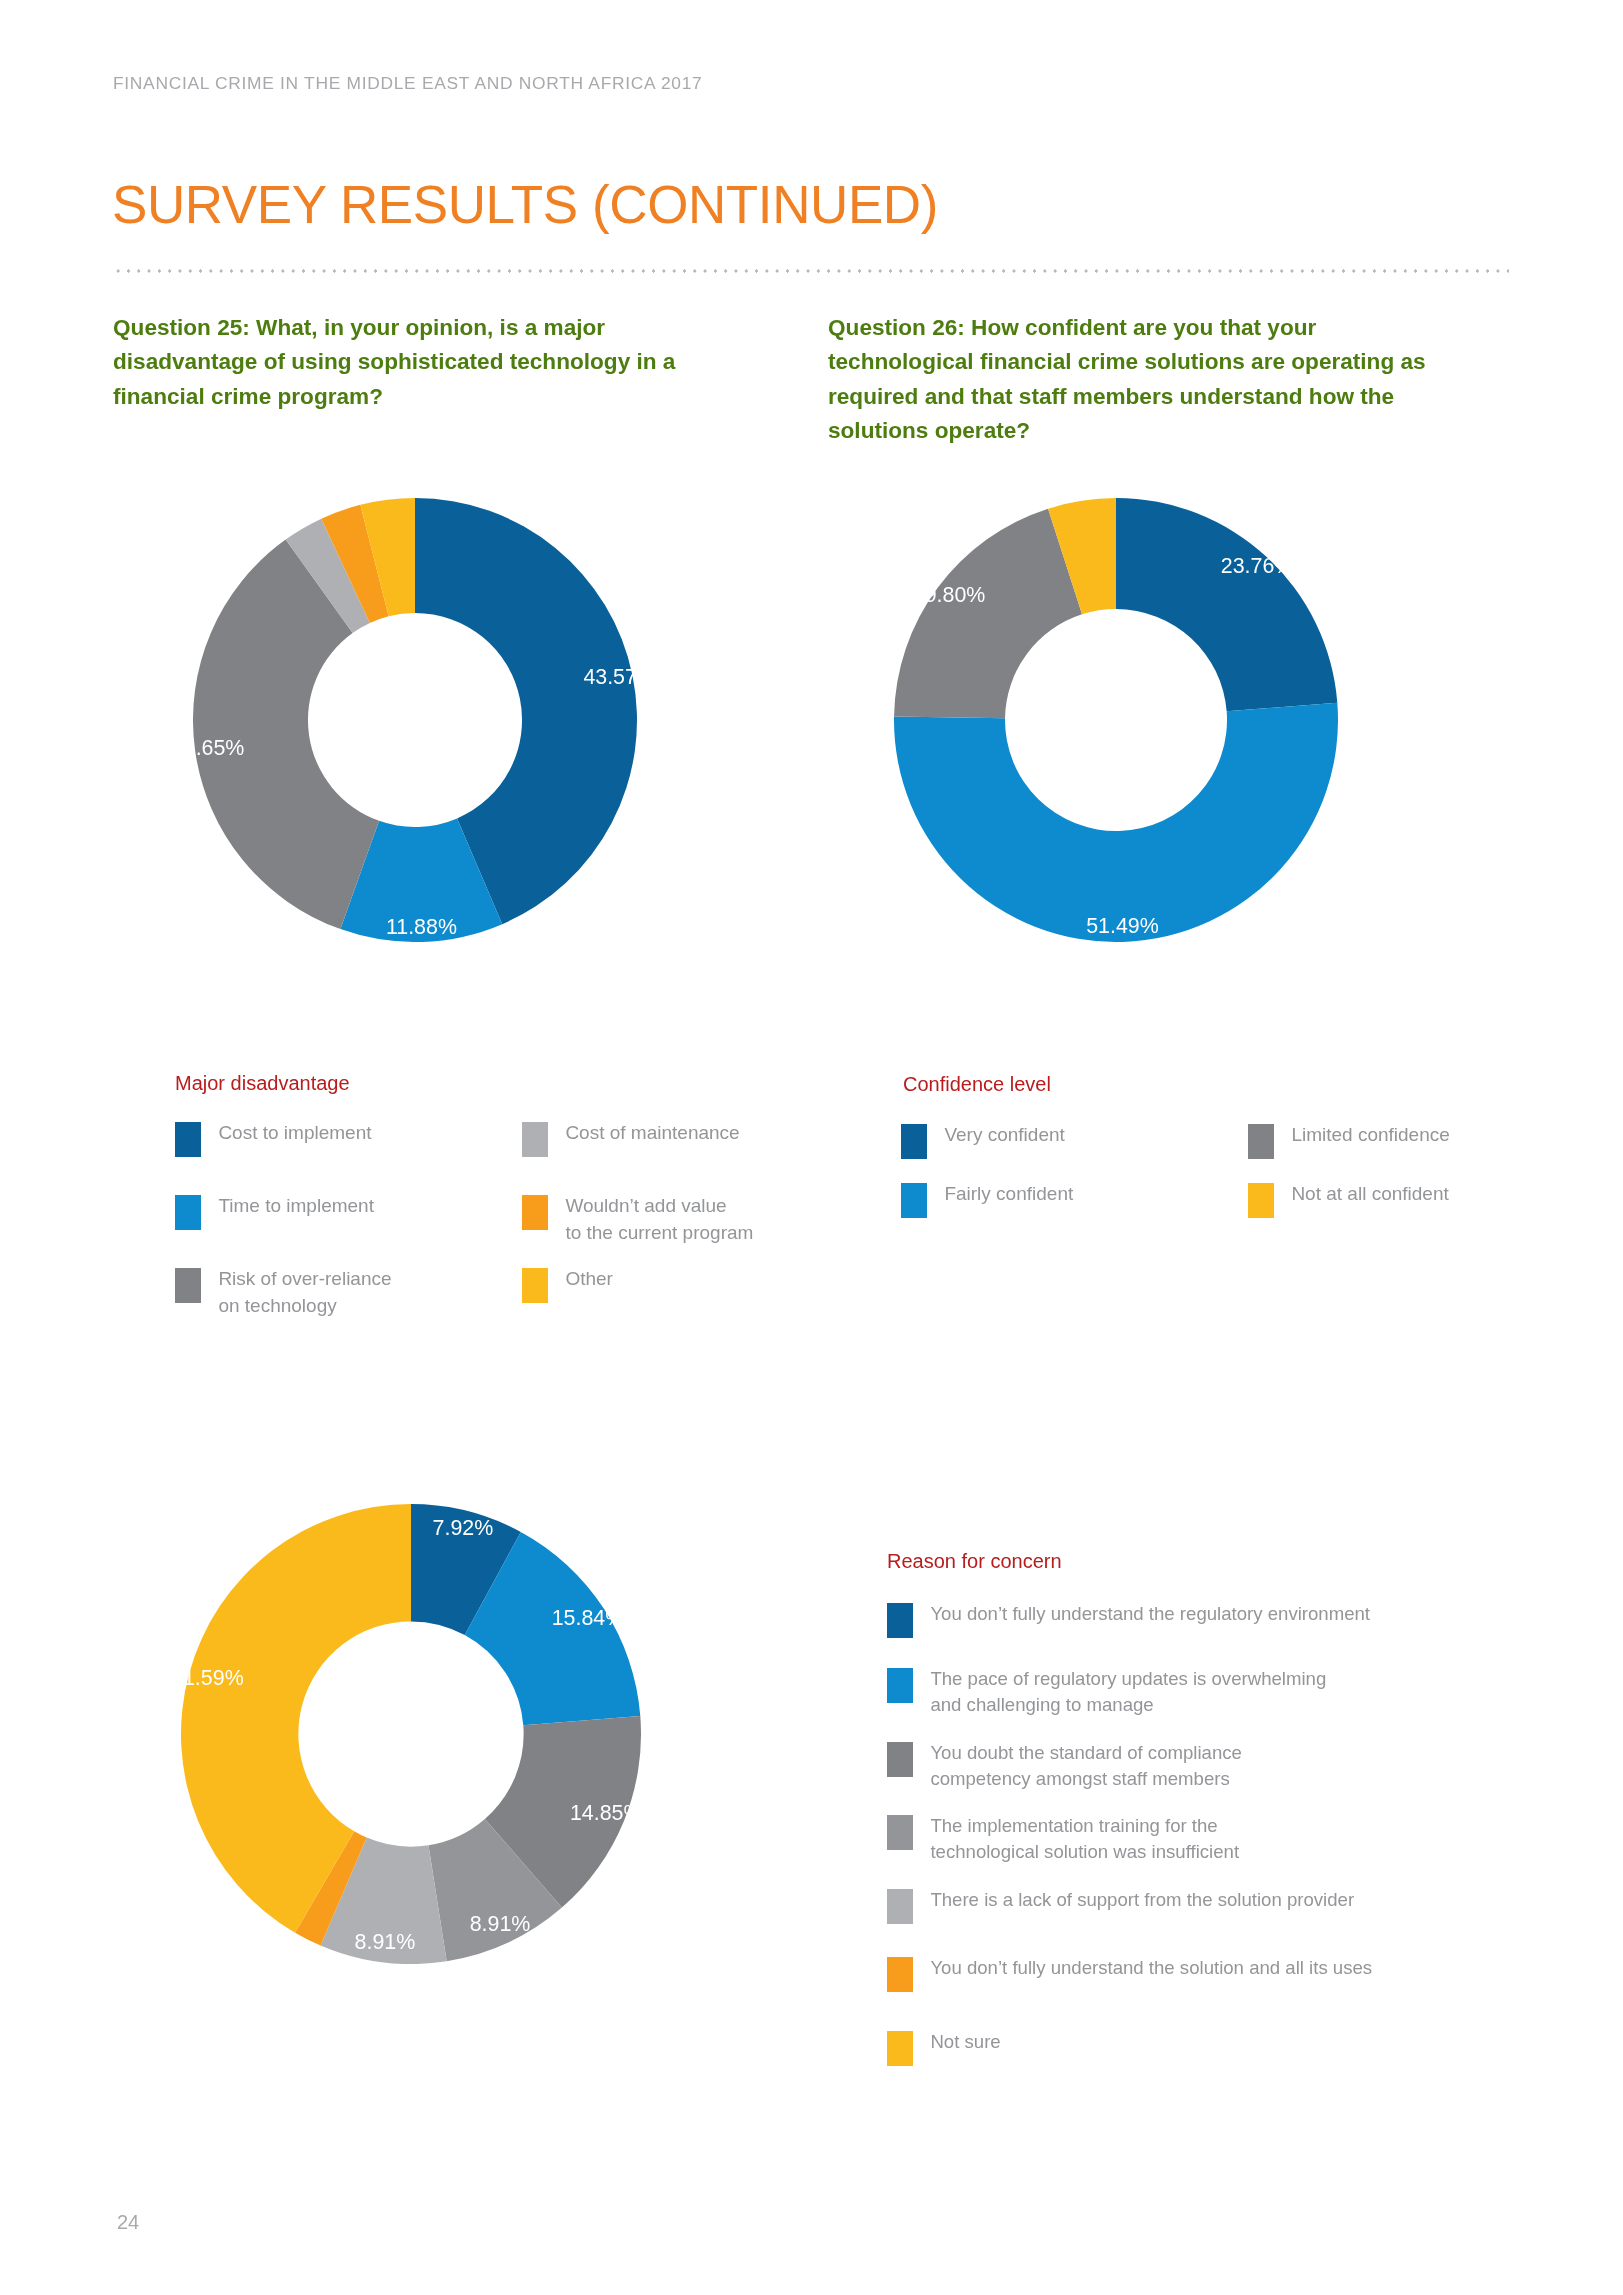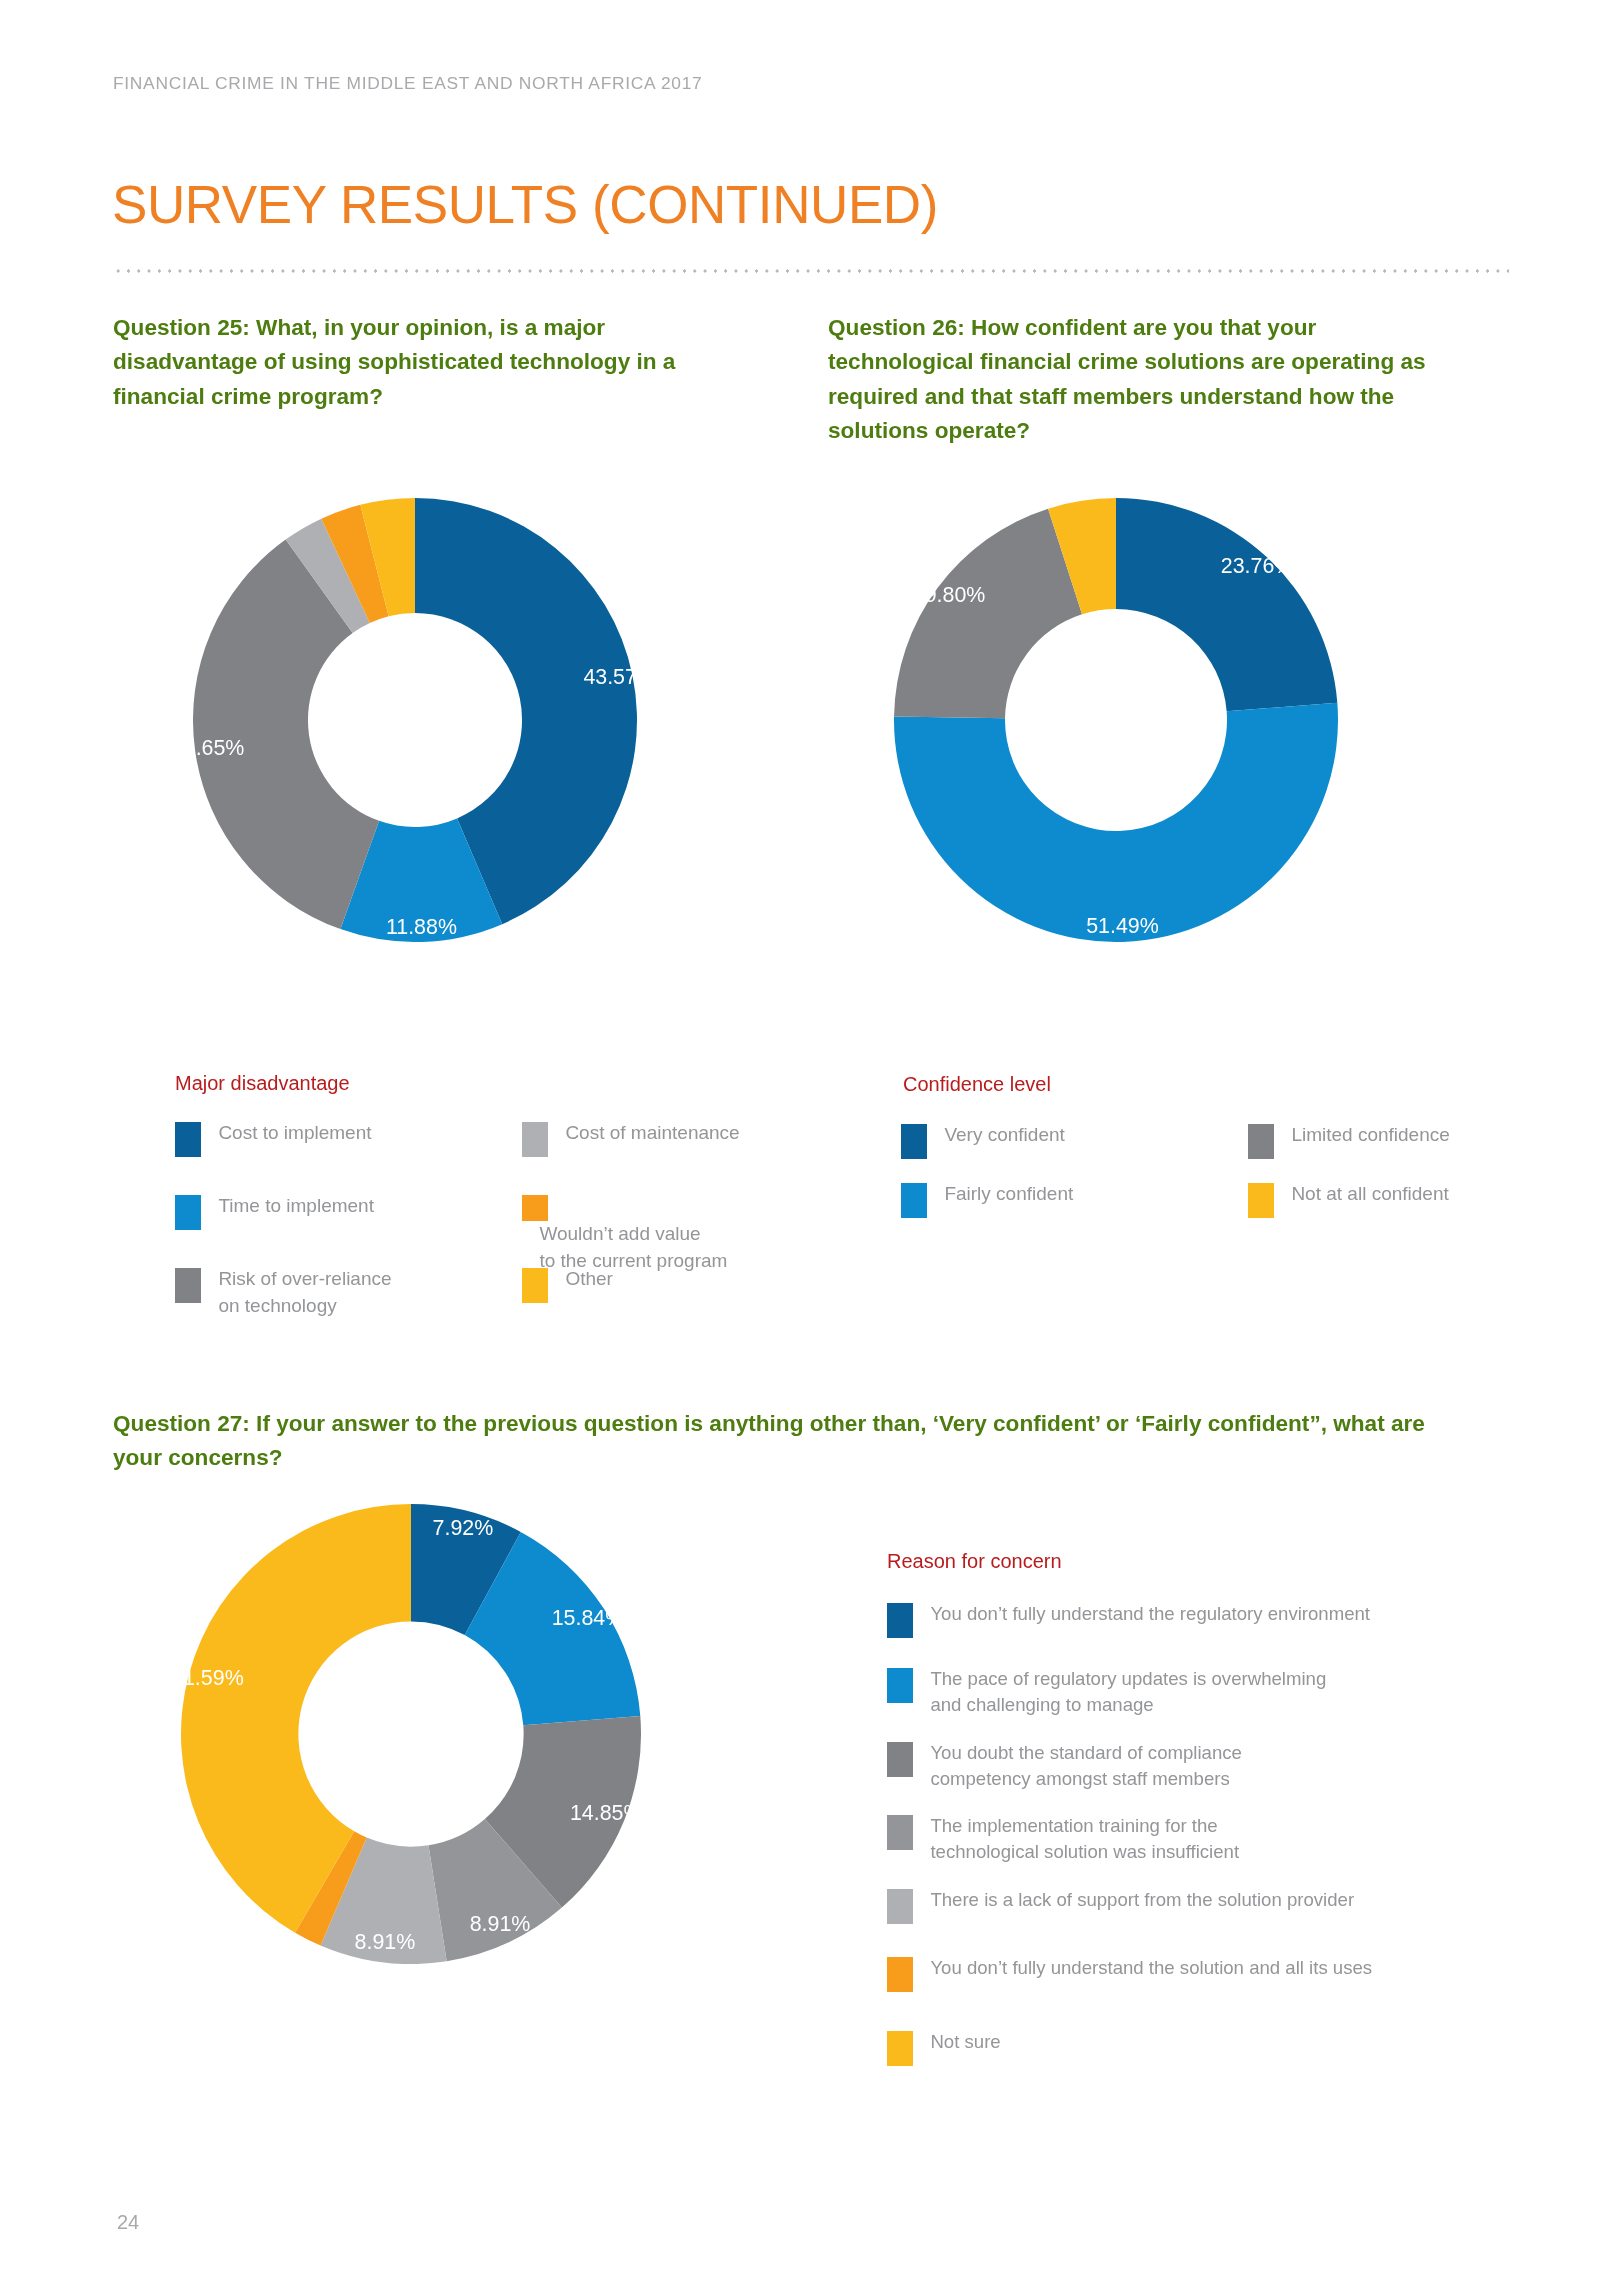--- a/index.html
+++ b/index.html
@@ -163,21 +163,21 @@
         <span class="legend-label">Cost to implement</span>
       </div>
       <div class="legend-item" style="left: 347px; top: 0px;">
         <span class="swatch" style="background: rgb(175, 176, 179);"></span>
         <span class="legend-label">Cost of maintenance</span>
       </div>
       <div class="legend-item" style="left: 0px; top: 73px;">
         <span class="swatch" style="background: rgb(13, 139, 206);"></span>
         <span class="legend-label">Time to implement</span>
       </div>
-      <div class="legend-item" style="left: 347px; top: 73px; flex-direction: column;">
+      <div class="legend-item" style="left: 347px; top: 73px;">
         <span class="swatch" style="background: rgb(248, 156, 28);"></span>
         <span class="legend-label">Wouldn’t add value
 to the current program</span>
       </div>
       <div class="legend-item" style="left: 0px; top: 146px;">
         <span class="swatch" style="background: rgb(128, 130, 133);"></span>
         <span class="legend-label">Risk of over-reliance
 on technology</span>
       </div>
       <div class="legend-item" style="left: 347px; top: 146px;">
@@ -212,21 +212,20 @@
       <div class="legend-item" style="left: 0px; top: 59px;">
         <span class="swatch" style="background: rgb(13, 139, 206);"></span>
         <span class="legend-label">Fairly confident</span>
       </div>
       <div class="legend-item" style="left: 347px; top: 59px;">
         <span class="swatch" style="background: rgb(251, 186, 27);"></span>
         <span class="legend-label">Not at all confident</span>
       </div>
     </div>
 
-  <div class="q-heading" id="q27-heading">Question 27: If your answer to the previous question is anything other than, ‘Very confident’ or ‘Fairly confident”, what are your concerns?</div>
   <div class="donut-wrap" id="chart3">
       <svg width="460" height="460" viewBox="0 0 580 580" class="donut-svg">
         <path d="M 290 0 A 290 290 0 0 1 428.42941455741317 35.17202432760283 L 357.78267885225057 165.2221636362745 A 142 142 0 0 0 290 148 Z" fill="#0A6199"></path>
         <path d="M 428.42941455741317 35.17202432760283 A 290 290 0 0 1 579.1202659325133 267.42851739223175 L 431.56923366350657 278.9477567920583 A 142 142 0 0 0 357.78267885225057 165.2221636362745 Z" fill="#0D8BCE"></path>
         <path d="M 579.1202659325133 267.42851739223175 A 290 290 0 0 1 480.2723976573922 508.8524952786858 L 383.1678636805162 397.16225630887374 A 142 142 0 0 0 431.56923366350657 278.9477567920583 Z" fill="#808285"></path>
         <path d="M 480.2723976573922 508.8524952786858 A 290 290 0 0 1 335.0060210624073 576.4864011923256 L 312.03743100297186 430.2795481700353 A 142 142 0 0 0 383.1678636805162 397.16225630887374 Z" fill="#939598"></path>
         <path d="M 335.0060210624073 576.4864011923256 A 290 290 0 0 1 175.99880565978287 556.652822390846 L 234.17872552996263 420.56793372241424 A 142 142 0 0 0 312.03743100297186 430.2795481700353 Z" fill="#AFB0B3"></path>
         <path d="M 175.99880565978287 556.652822390846 A 290 290 0 0 1 143.79188282852292 540.4459751586589 L 218.40843917810432 412.6321671466537 A 142 142 0 0 0 234.17872552996263 420.56793372241424 Z" fill="#F89C1C"></path>
         <path d="M 143.79188282852292 540.4459751586589 A 290 290 0 0 1 289.99999999999994 0 L 290 148 A 142 142 0 0 0 218.40843917810432 412.6321671466537 Z" fill="#FBBA1B"></path>
         <text x="355.50377395450226" y="32.19143614356511" class="slice-label">7.92%</text>

